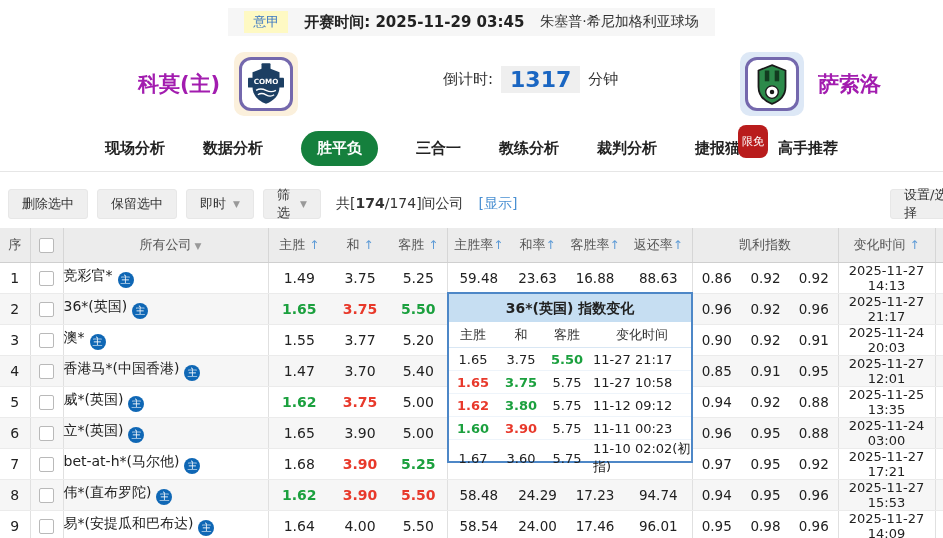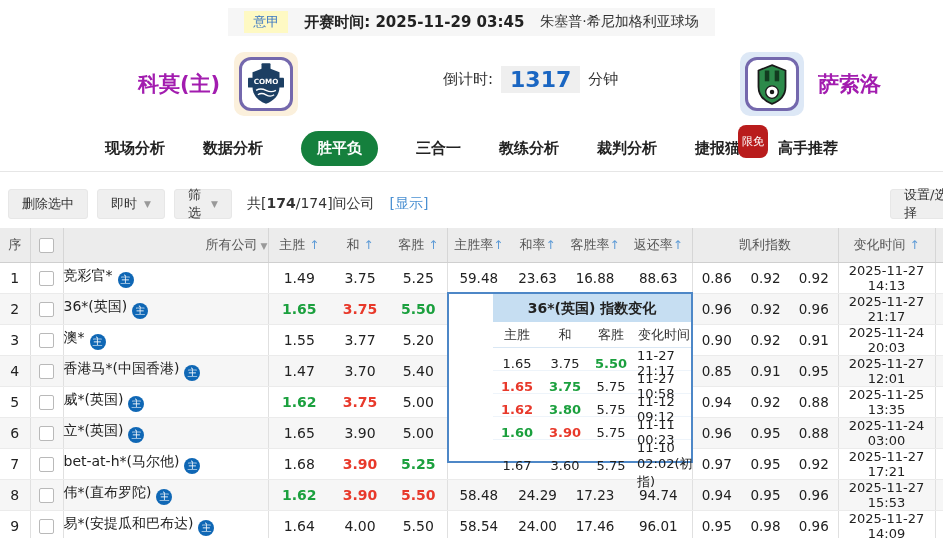--- a/index.html
+++ b/index.html
@@ -40,37 +40,37 @@
   .tb-dd.narrow { width: 58px; }
   .caret { color: #999; font-size: 9px; margin-left: 6px; }
   .count-text { margin-left: 6px; font-size: 14px; color: #333; }
   .count-text b { font-weight: bold; }
   .show-link { color: #4a90d2; margin-left: 6px; font-size: 14px; cursor: pointer; }
   .settings-btn { position: absolute; left: 882px; top: 0; width: 84px; justify-content: center; }
 
   
   table { border-collapse: collapse; table-layout: fixed; width: 943px; font-size: 14px; }
   thead th { background: #ececec; height: 34px; font-weight: normal; color: #555; font-size: 13px; border-bottom: 1px solid #cfcfcf; text-align: center; }
-  thead th.lft { text-align: right; padding-left: 10px; }
+  thead th.lft { text-align: center; padding-left: 10px; }
   .arrow { color: #5e9bd6; font-size: 12px; }
   .hdr-caret { color: #999; font-size: 9px; margin-left: 3px; }
   tbody td { height: 31px; border-bottom: 1px solid #ebebeb; text-align: center; color: #222; }
   tbody tr.alt td { background: #f6f6f6; }
   .bR { border-right: 1px solid #e0e0e0; }
   thead th.bR { border-right: 1px solid #d6d6d6; }
   td.comp { text-align: left; padding-left: 0; font-size: 14px; }
   .cb { display: inline-block; width: 15px; height: 15px; border: 1px solid #b9b9b9; border-radius: 2px; background: #fff; vertical-align: middle; cursor: pointer; }
   .tag { display: inline-flex; width: 16px; height: 16px; border-radius: 50%; background: #0f67b5; color: #fff; font-size: 10px; align-items: center; justify-content: center; margin-left: 5px; vertical-align: -3px; }
   .green { color: #1ba03e; font-weight: bold; }
   .red { color: #e8392b; font-weight: bold; }
   td.time { font-size: 13px; }
   td.rate, td.kelly { font-size: 13.5px; }
 
   
-  .popup { position: absolute; left: 447px; top: 292px; width: 246px; height: 171px; background: #fff; border: 2px solid #4d87c7; z-index: 5; font-size: 13px; padding-left: 44px; }
+  .popup { position: absolute; left: 447px; top: 292px; width: 246px; height: 171px; background: #fff; border: 2px solid #4d87c7; z-index: 5; font-size: 13px; }
   .popup-title { background: #c6def2; height: 28px; line-height: 28px; text-align: center; font-weight: bold; font-size: 14px; color: #222; }
   .pgrid { display: grid; grid-template-columns: 48px 48px 44px 1fr; align-items: center; }
   .pgrid > div { text-align: center; }
   .pgrid > div.ptime { text-align: left; padding-left: 4px; }
   .phead { height: 26px; border-bottom: 1px solid #d9e7f4; color: #333; }
   .prow { height: 23px; border-bottom: 1px solid #eef4fa; }
   .prow:last-child { border-bottom: none; }
 </style>
 </head>
 <body>
@@ -129,20 +129,21 @@
     <span class="nav-tab active">胜平负</span>
     <span class="nav-tab">三合一</span>
     <span class="nav-tab">教练分析</span>
     <span class="nav-tab">裁判分析</span>
     <span class="nav-tab"><span>捷报猫</span><span class="limit-badge">限免</span></span>
     <span class="nav-tab">高手推荐</span>
   </div>
 
   <div class="toolbar">
     <span class="tb-btn">删除选中</span>
+    <span class="tb-btn">保留选中</span>
     <span class="tb-btn tb-dd">
         <span>即时</span>
         <span class="caret">▼</span>
       </span>
     <span class="tb-btn tb-dd narrow">
         <span>筛选</span>
         <span class="caret">▼</span>
       </span>
     <span class="count-text"><span>共[</span><b>174</b><span>/174]间公司</span></span>
     <span class="show-link">[显示]</span>

